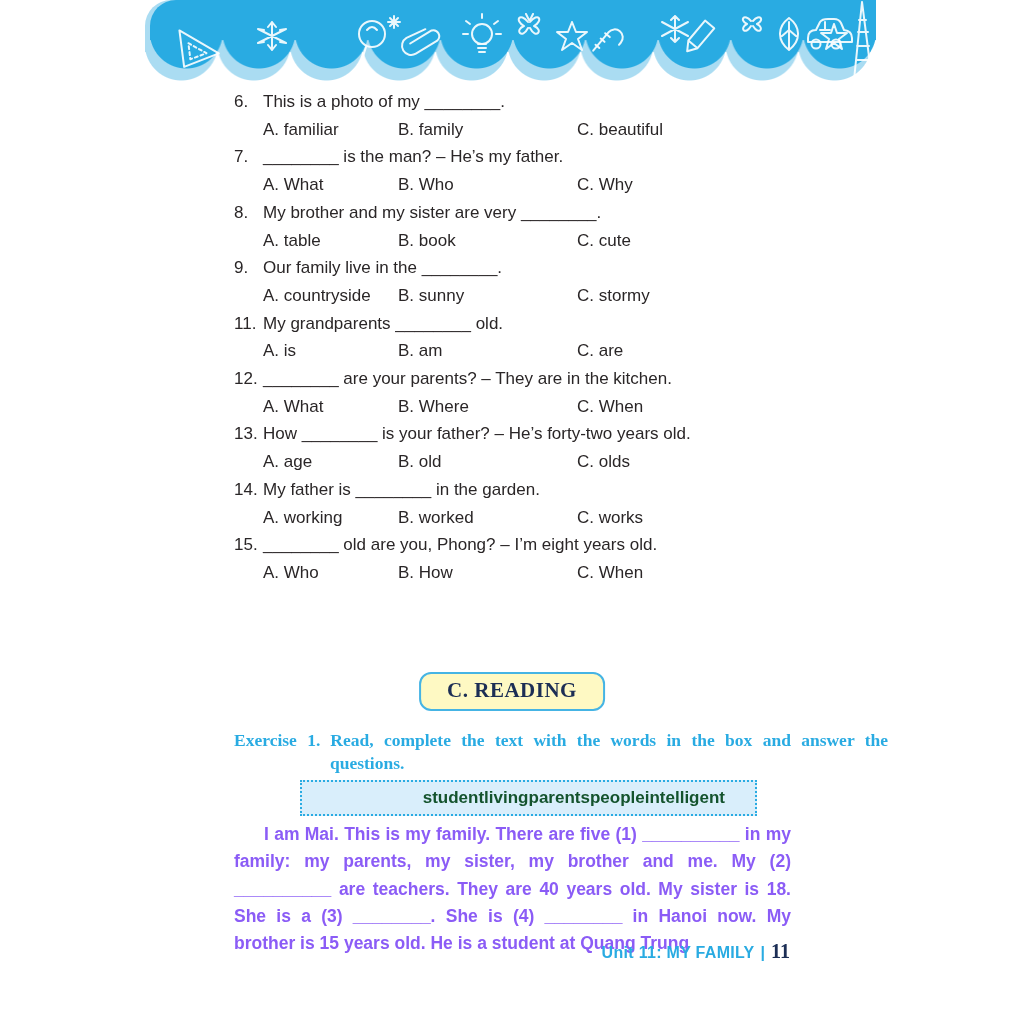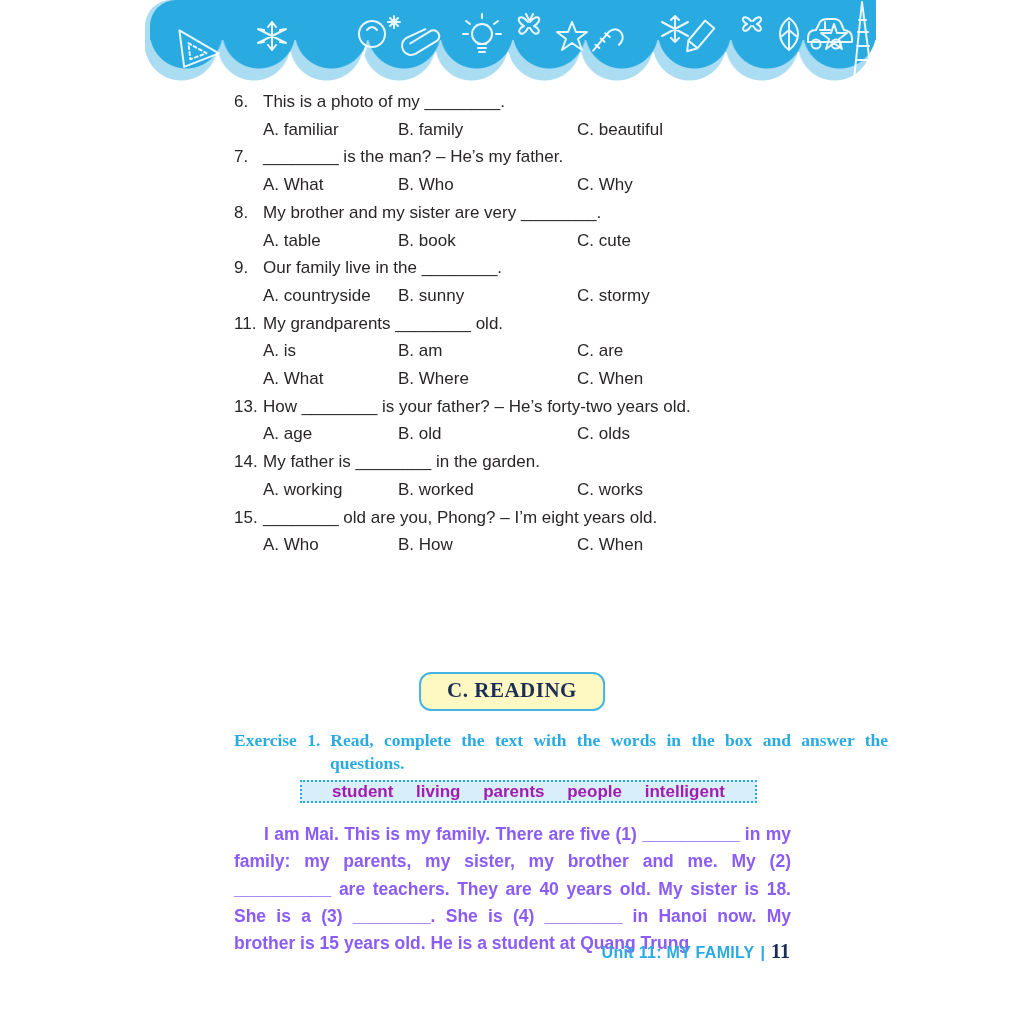--- a/index.html
+++ b/index.html
@@ -42,24 +42,24 @@
   .exercise{
     position:absolute;left:234px;top:729px;width:558px;
     font-family:"Liberation Serif", serif;font-weight:bold;font-size:17.5px;
     color:#29abe2;line-height:22.5px;text-align:justify;
     padding-left:96px;text-indent:-96px;
   }
   .exercise .exlabel{margin-right:10px;}
 
   
   .wordbox{
-    position:absolute;left:300px;top:780px;width:457px;height:23px;
+    position:absolute;left:300px;top:780px;width:457px;height:36px;
     background:#d9eefb;border:2px dotted #29abe2;box-sizing:border-box;
-    display:flex;align-items:center;justify-content:space-between;
-    padding:0 30px;font-size:17px;font-weight:bold;color:#a21caf;
+    display:flex;align-items:center;justify-content:flex-end;
+    padding:0 30px;font-size:17px;font-weight:bold;color:#14532d;
   }
 
   
   .passage{
     position:absolute;left:234px;top:821px;width:557px;
     font-size:17.5px;font-weight:bold;line-height:27.3px;
     text-align:justify;text-indent:30px;color:#8b5cf6;
   }
 
   
@@ -204,20 +204,23 @@
     <div class="q">
       <div class="qline">
         <span class="qnum">11.</span><span class="qtext">My grandparents ________ old.</span>
       </div>
       <div class="opts">
         <span class="optA">A. is</span><span class="optB">B. am</span><span class="optC">C. are</span>
       </div>
     </div>
 
     <div class="q">
+      <div class="qline">
+        <span class="qnum">12.</span><span class="qtext">________ are your parents? – They are in the kitchen.</span>
+      </div>
       <div class="opts">
         <span class="optA">A. What</span><span class="optB">B. Where</span><span class="optC">C. When</span>
       </div>
     </div>
 
     <div class="q">
       <div class="qline">
         <span class="qnum">13.</span><span class="qtext">How ________ is your father? – He’s forty-two years old.</span>
       </div>
       <div class="opts">

